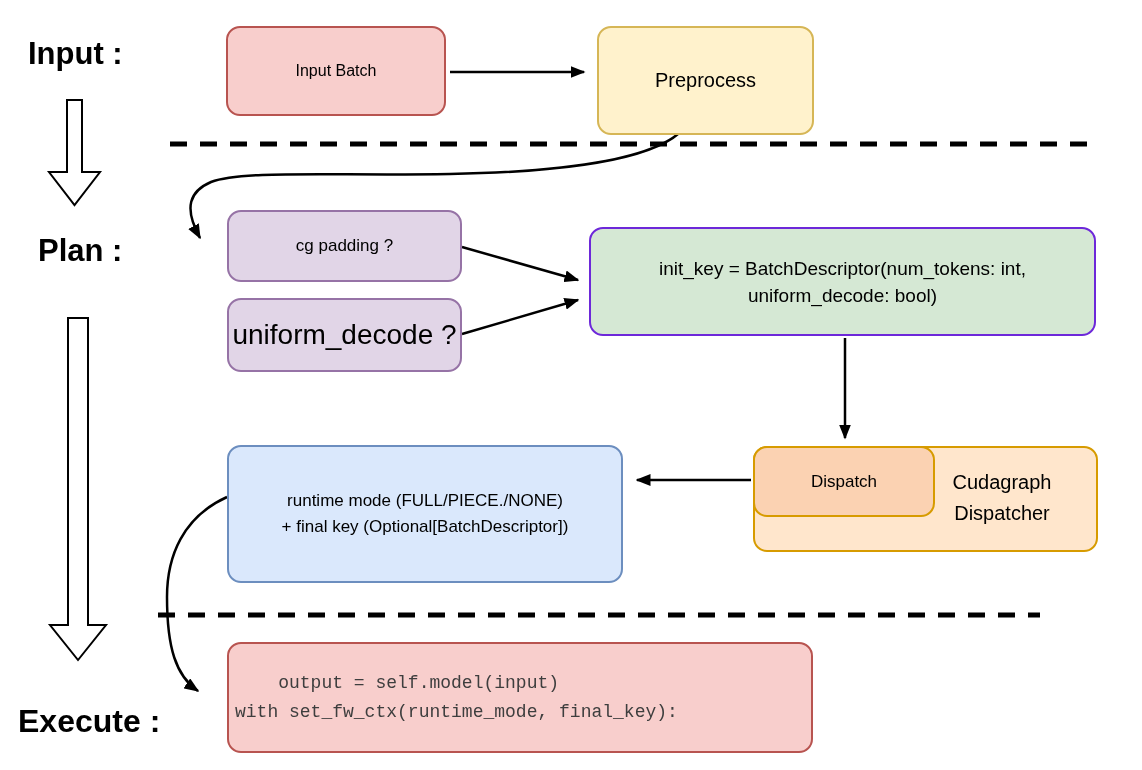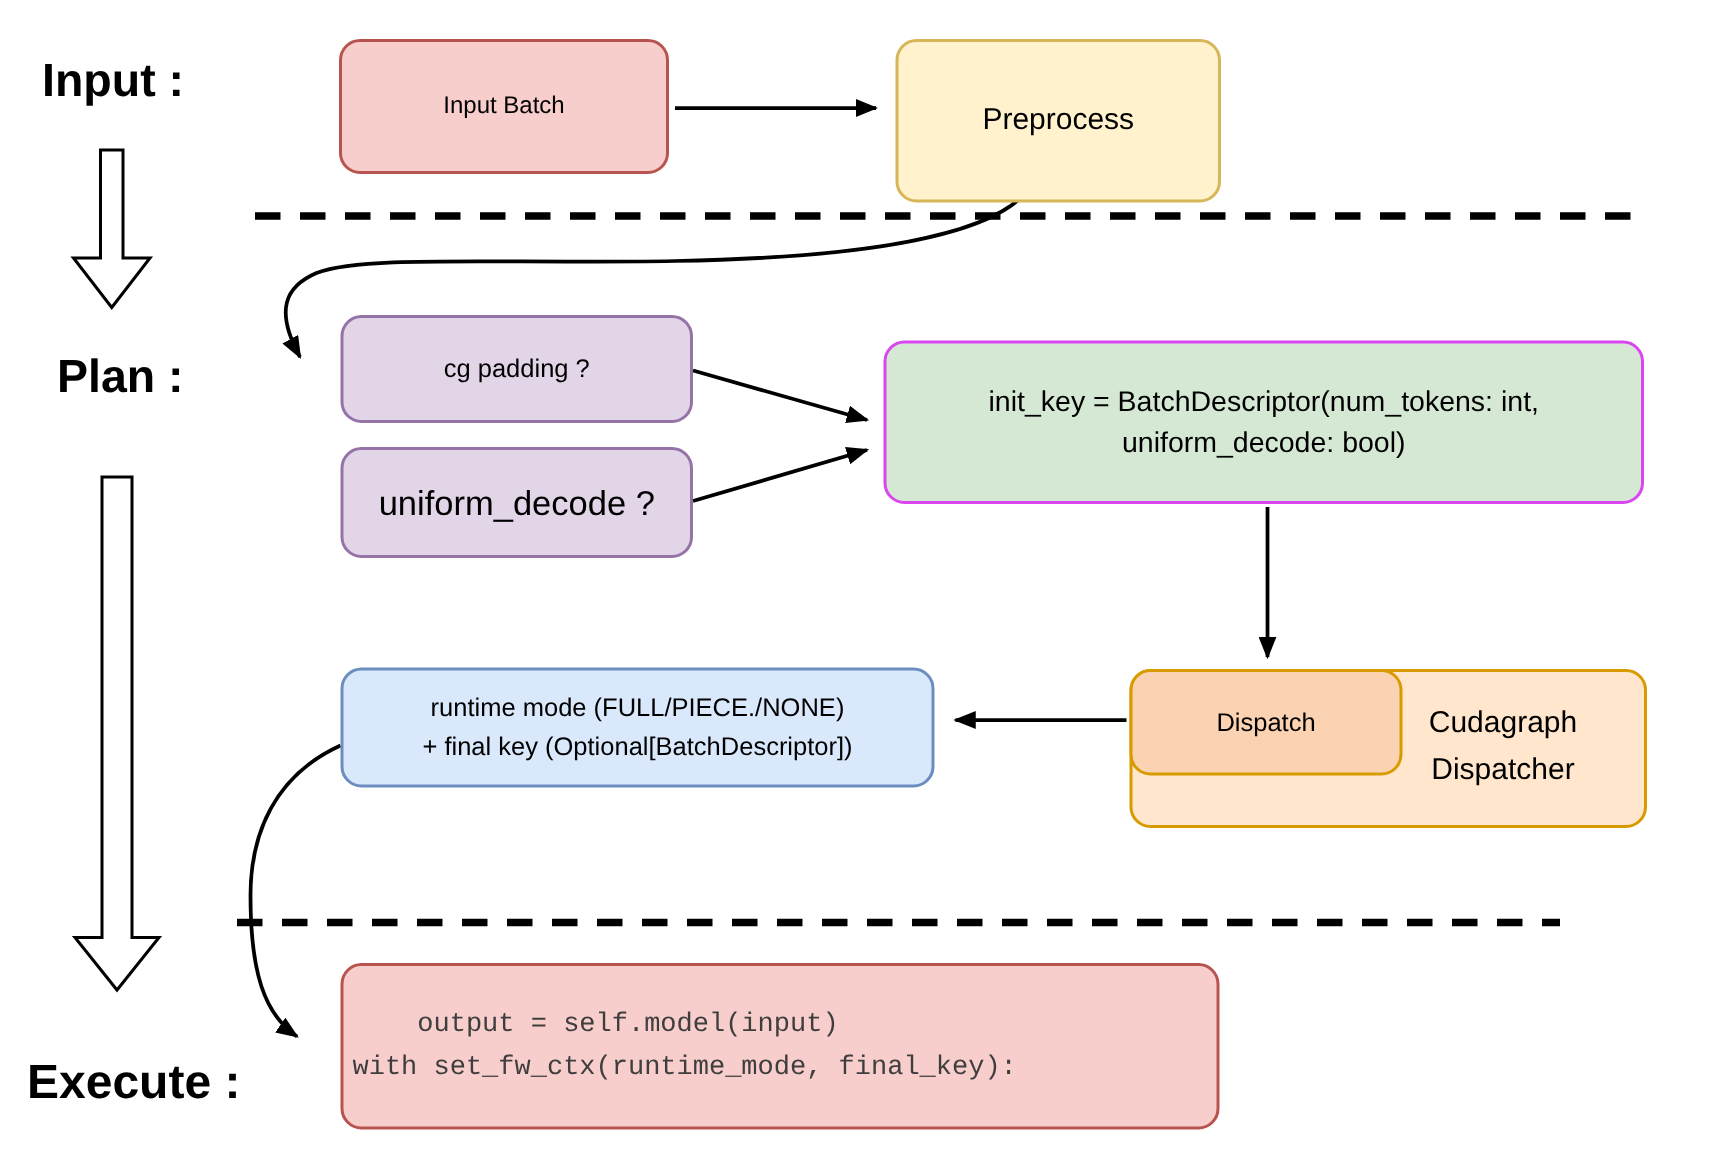--- a/index.html
+++ b/index.html
@@ -38,41 +38,41 @@
   .node-preprocess{
     left:597px;top:26px;width:217px;height:109px;
     background:#fff2cc;border:2px solid #d6b656;font-size:20px;
   }
   .node-cg-padding{
     left:227px;top:210px;width:235px;height:72px;
     background:#e1d5e7;border:2px solid #9673a6;font-size:17px;
   }
   .node-uniform-decode{
     left:227px;top:298px;width:235px;height:74px;
-    background:#e1d5e7;border:2px solid #9673a6;font-size:23px;
+    background:#e1d5e7;border:2px solid #9673a6;font-size:28px;
   }
   .node-init-key{
     left:589px;top:227px;width:507px;height:109px;
-    background:#d5e8d4;border:2px solid #d946ef;
+    background:#d5e8d4;border:2px solid #6d28d9;
     font-size:19px;line-height:27px;
   }
   .node-cudagraph{
     left:753px;top:446px;width:345px;height:106px;
     background:#ffe6cc;border:2px solid #d79b00;
   }
   .cudagraph-label{
     position:absolute;right:14px;top:19px;width:160px;
     font-size:20px;line-height:31px;text-align:center;
   }
   .node-dispatch{
     left:753px;top:446px;width:182px;height:71px;
     background:#fbd2b2;border:2px solid #d79b00;font-size:17px;
   }
   .node-runtime-mode{
-    left:227px;top:445px;width:396px;height:80px;
+    left:227px;top:445px;width:396px;height:138px;
     background:#dae8fc;border:2px solid #6c8ebf;
     font-size:17px;line-height:26px;
   }
   .node-execute-code{
     left:227px;top:642px;width:586px;height:111px;
     background:#f8cecc;border:2px solid #b85450;
     align-items:flex-start;
     justify-content:center;
     padding-left:6px;
   }

